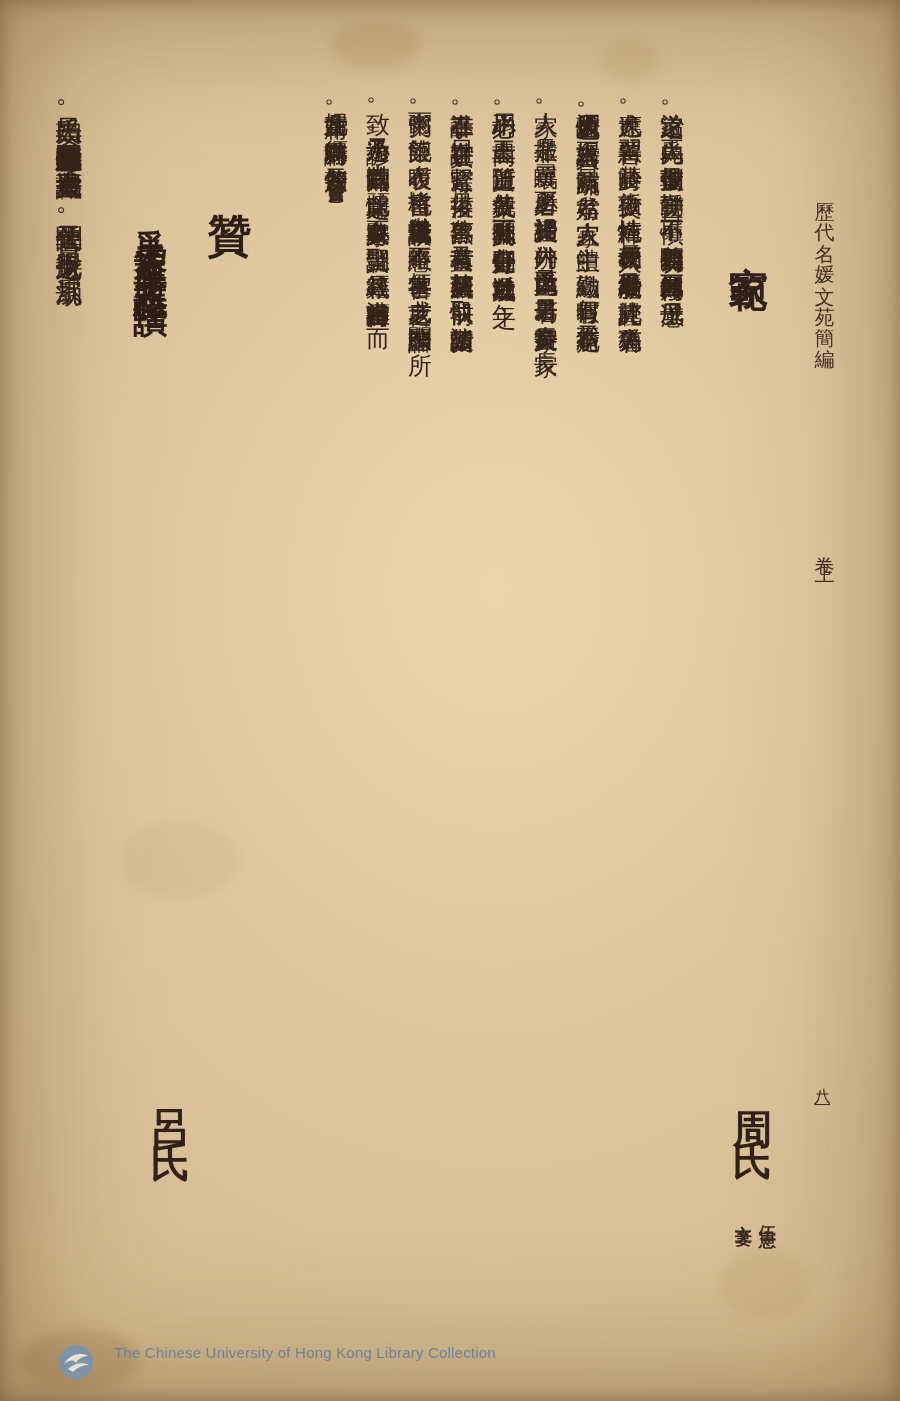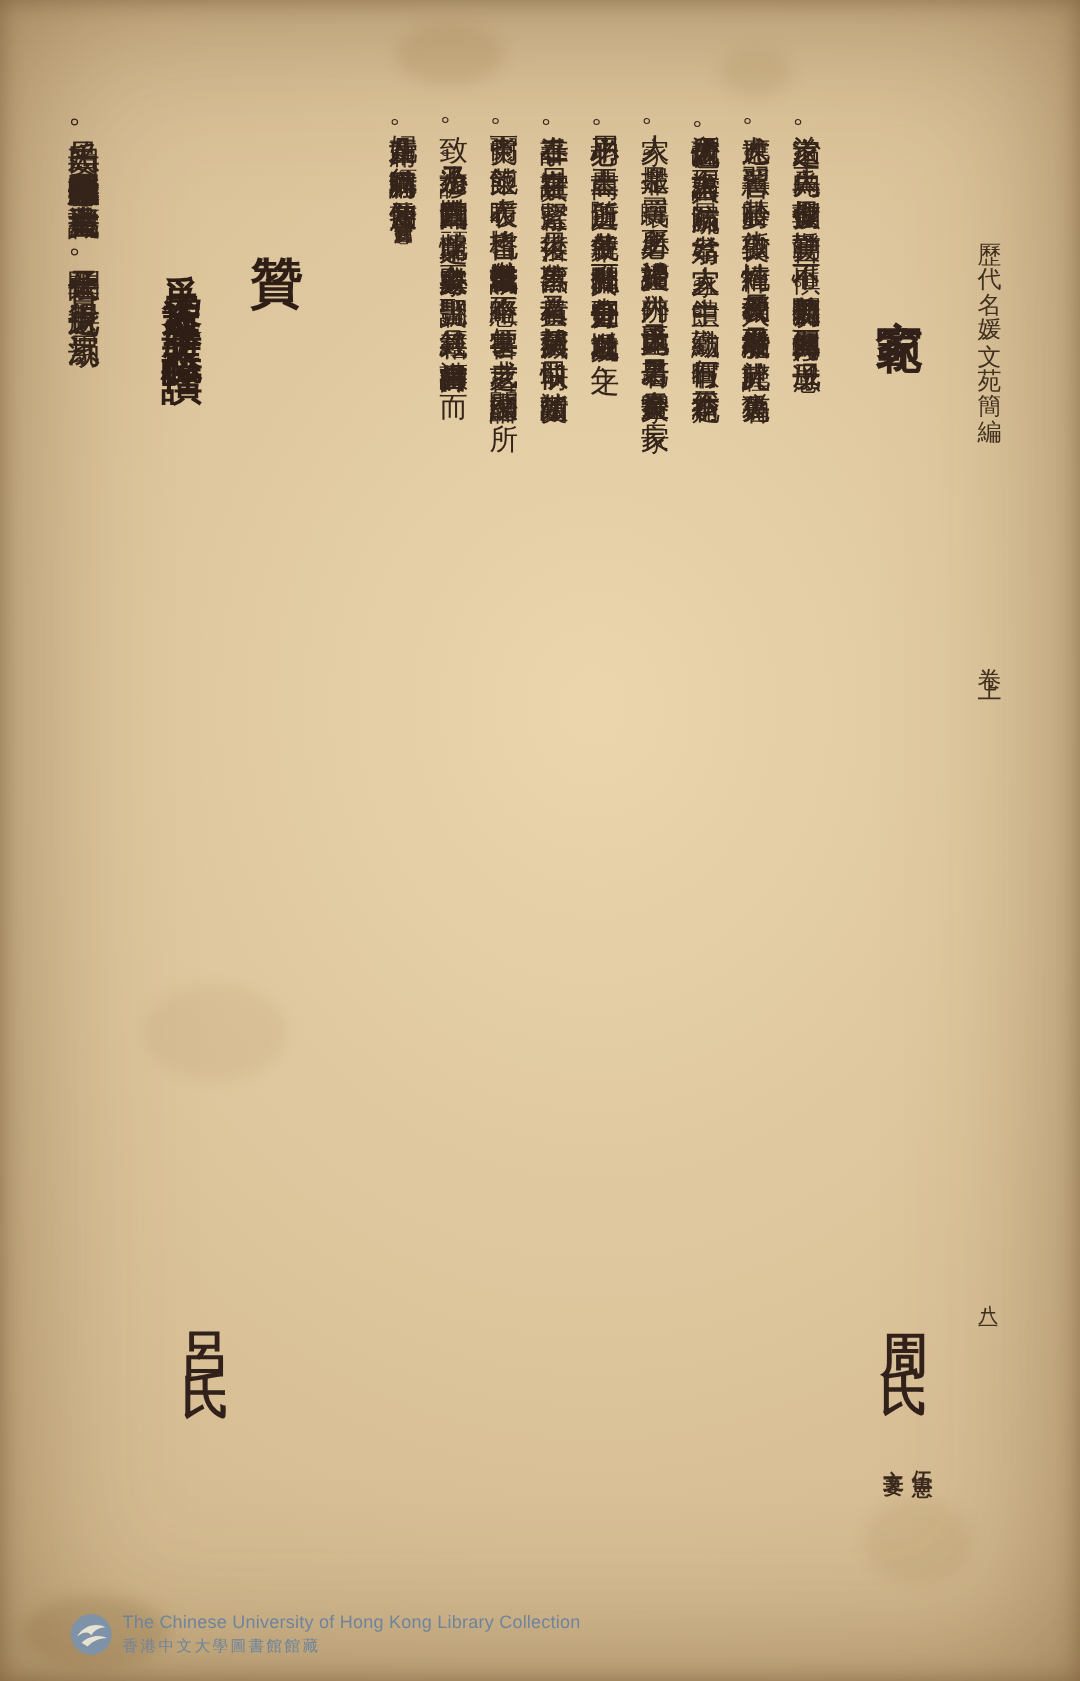--- a/index.html
+++ b/index.html
@@ -53,21 +53,21 @@
 
   
   .zan-heading{left:201px;top:178px;font-size:44px;font-weight:bold;letter-spacing:0;color:#2e1e15;}
   .zan-subtitle{left:128px;top:202px;font-size:34px;font-weight:bold;letter-spacing:9px;color:#2e1e15;}
   .zan-author{left:144px;top:1078px;font-size:40px;font-weight:bold;letter-spacing:30px;color:#32211a;}
   .zan-body{left:44px;top:96px;width:50px;line-height:50px;font-size:27px;letter-spacing:0;color:#35241a;}
 
   
   .watermark{
     position:absolute;left:58px;top:1344px;
-    display:flex;align-items:flex-start;gap:8px;
+    display:flex;align-items:flex-start;gap:20px;
     font-family:"Liberation Sans","DejaVu Sans",sans-serif;
   }
   .wm-logo{width:36px;height:36px;flex:0 0 auto;}
   .wm-text{display:flex;flex-direction:column;}
   .wm-line1{font-size:15px;color:#6d849c;letter-spacing:.2px;}
   .wm-line2{font-size:13px;color:#6d849c;margin-top:2px;letter-spacing:2px;}
 </style>
 </head>
 <body>
 
@@ -106,17 +106,16 @@
   <div class="v zan-body">媍妾呂氏。特捨資捐建尊勝大悲陁羅尼幢。奉爲亡夫資薦去識。　曾聞善住天子。得脫七返之身。累劫沉</div>
 
   <div class="watermark">
     <svg class="wm-logo" viewBox="0 0 36 36" xmlns="http://www.w3.org/2000/svg">
       <circle cx="18" cy="18" r="17" fill="#7e92a8"></circle>
       <path d="M6 20 C 12 10, 22 8, 30 12 C 24 12, 20 15, 18 19 C 16 15, 11 16, 6 20 Z" fill="#e8e2d2"></path>
       <path d="M10 25 C 16 19, 25 18, 31 21 C 24 21, 19 24, 15 28 Z" fill="#e8e2d2"></path>
     </svg>
     <div class="wm-text">
       <span class="wm-line1">The Chinese University of Hong Kong Library Collection</span>
-      <span class="wm-line2">香港中文大學圖書館館藏</span>
     </div>
   </div>
 
 </div>
 
 </body></html>

